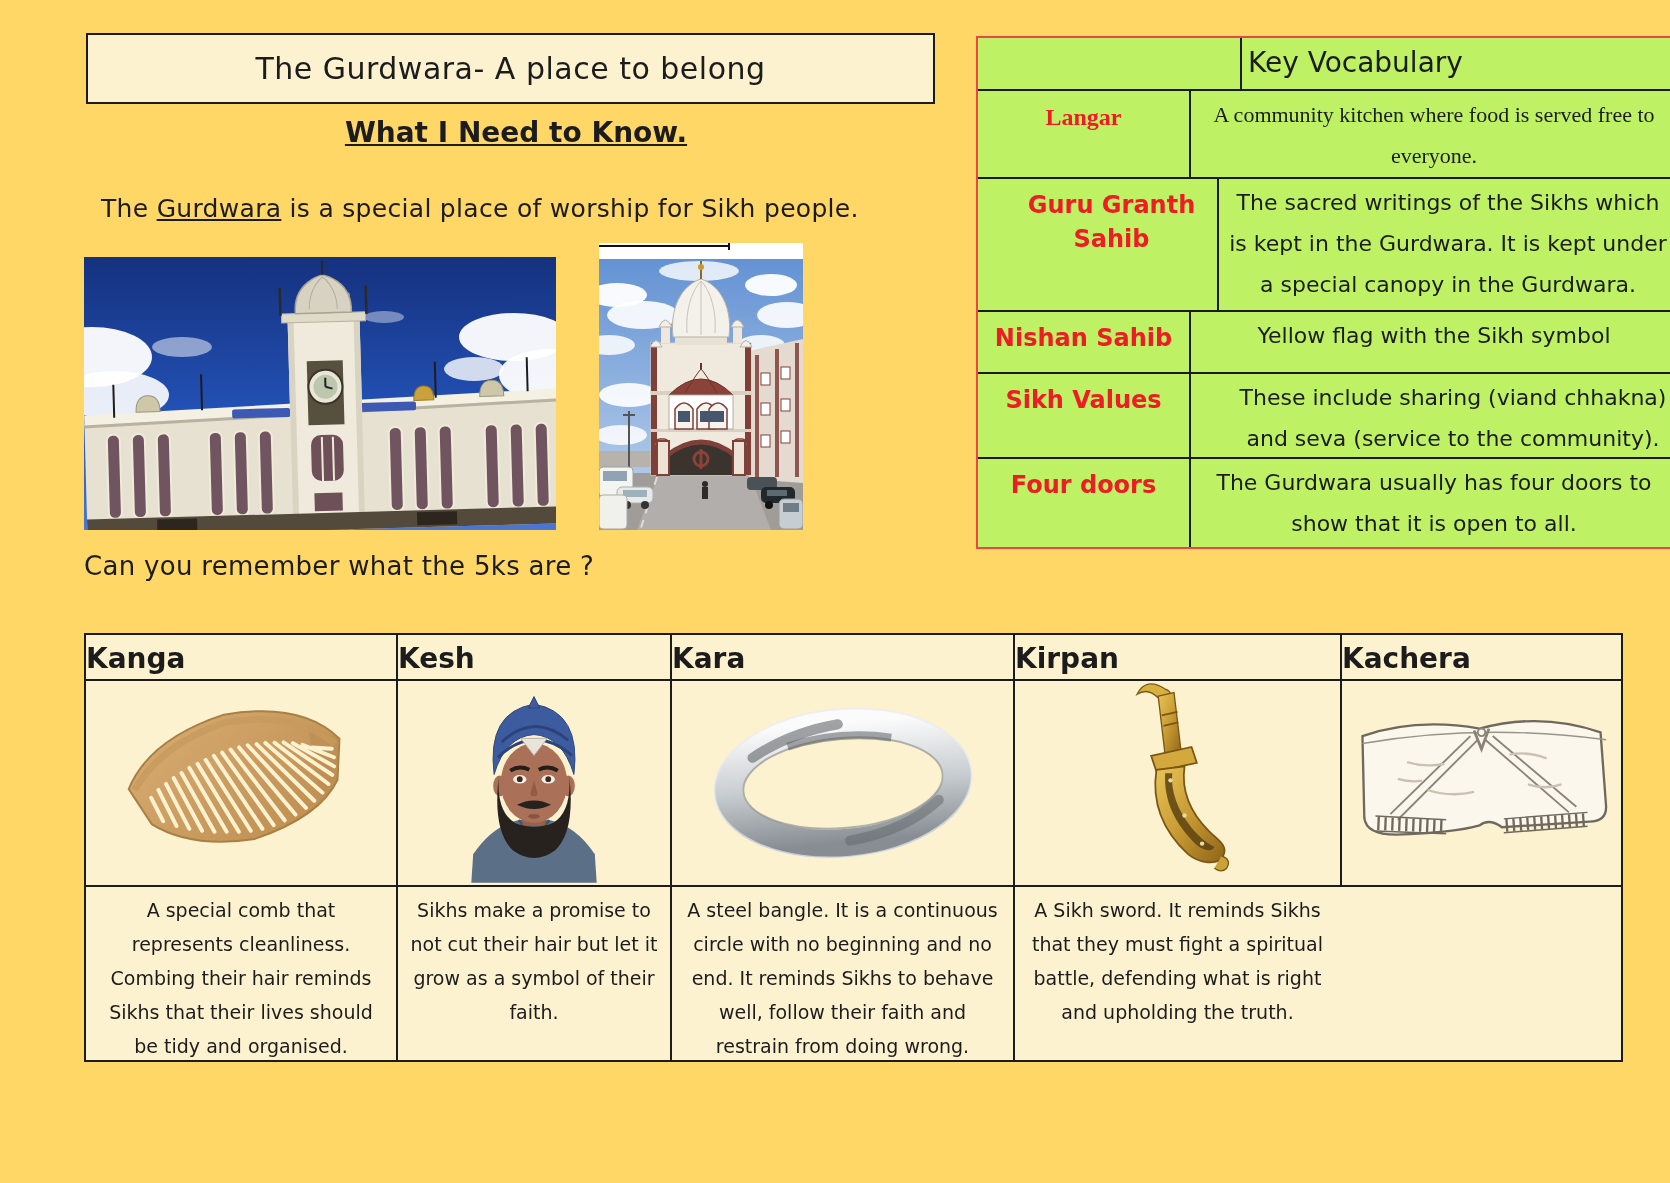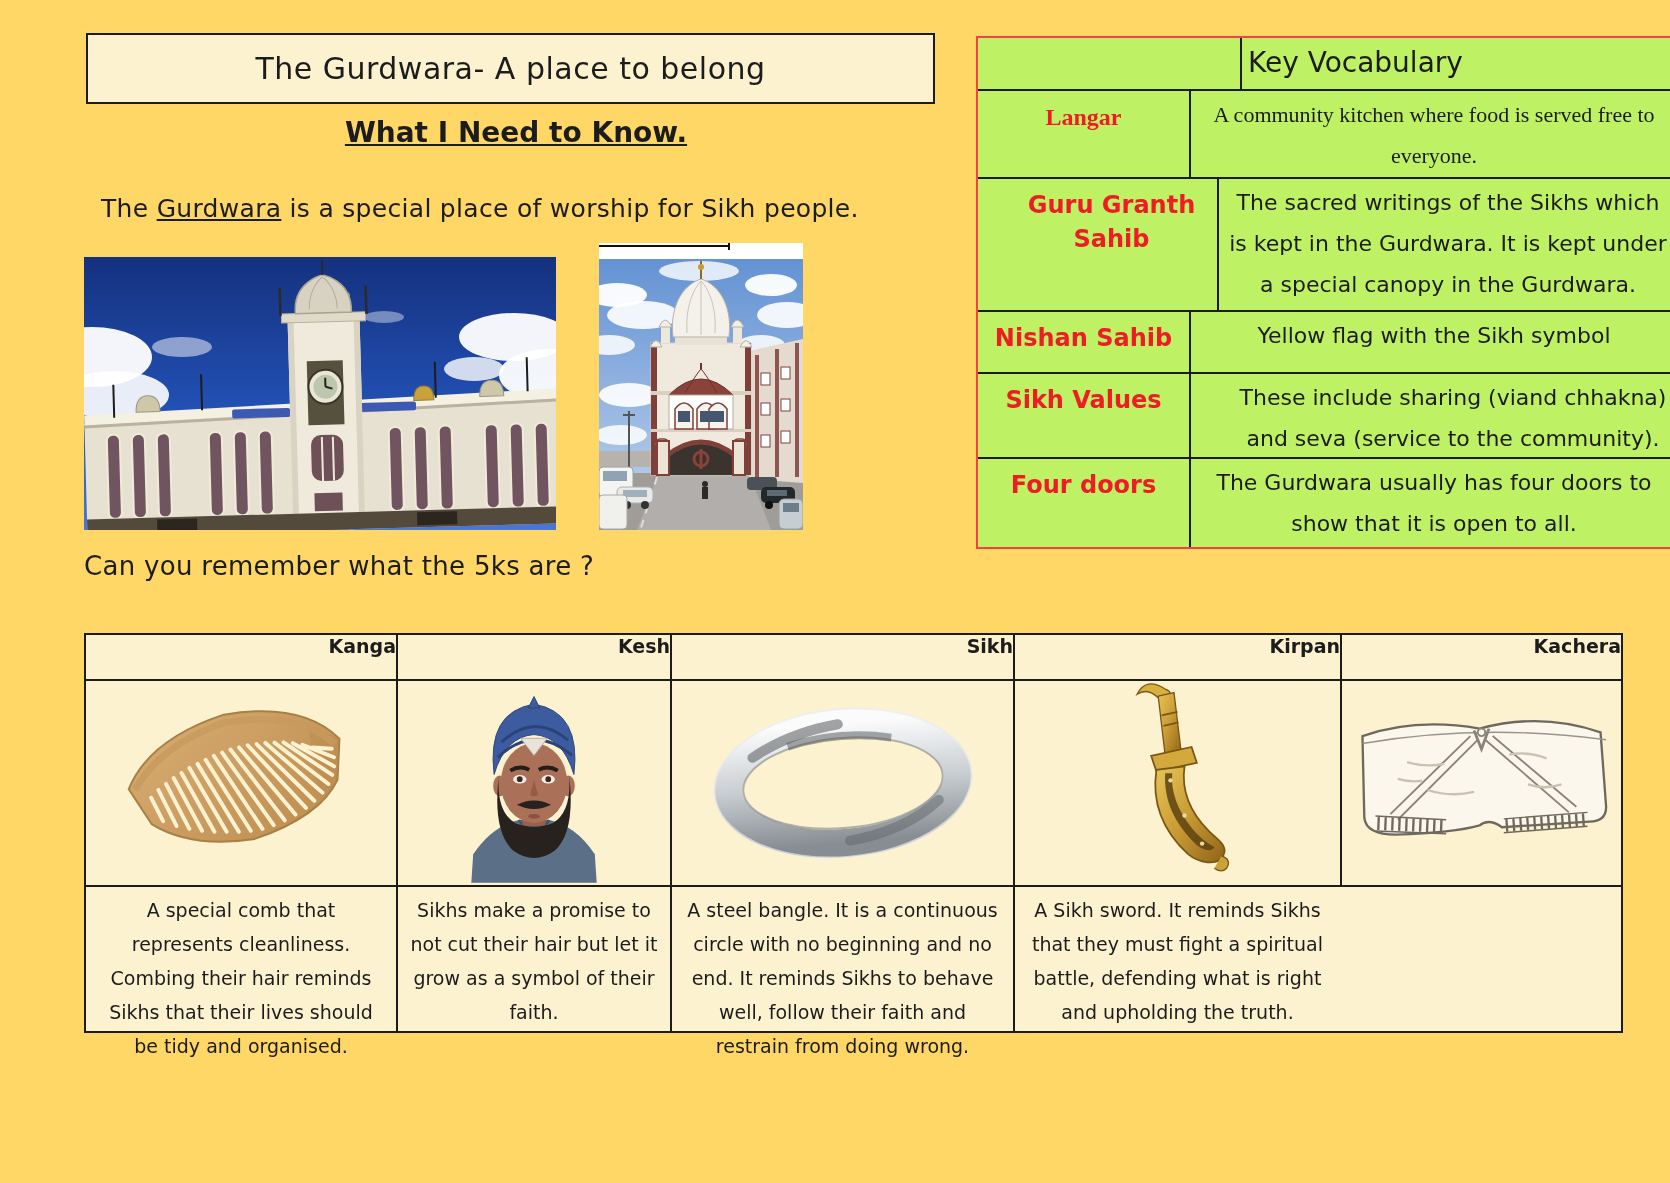--- a/index.html
+++ b/index.html
@@ -63,24 +63,24 @@
   .fiveks{
     position:absolute;left:68px;top:633px;width:1539px;
     background:#fdf2d0;border:2px solid #1c1c1c;box-sizing:border-box;
   }
   .krow{display:flex;box-sizing:border-box;}
   .krow + .krow{border-top:2px solid #1c1c1c;}
   .kcell{box-sizing:border-box;}
   .kcell + .kcell{border-left:2px solid #1c1c1c;}
   .c0{width:310px;} .c1{width:274px;} .c2{width:343px;} .c3{width:327px;} .c4{flex:1;}
   .khead{height:44px;}
-  .khead .kcell{font-size:19px;font-weight:bold;text-align:right;padding-top:0;}
+  .khead .kcell{font-size:28px;font-weight:bold;text-align:left;padding-top:7px;}
   .kimgs{height:206px;}
   .kimgs .kcell{display:flex;align-items:center;justify-content:center;overflow:hidden;}
-  .kdesc{height:146px;}
+  .kdesc{height:175px;}
   .kdesc .kcell{
     font-size:19px;line-height:34px;text-align:center;padding:6px 10px 0 10px;
   }
 </style>
 </head>
 <body>
 
 <div id="canvas">
 
   <div class="title-box">
@@ -303,21 +303,21 @@
       <div class="def">The Gurdwara usually has four doors to show that it is open to all.</div>
     </div>
   </div>
 
   <div class="question">Can you remember what the 5ks are ?</div>
 
   <div class="fiveks">
     <div class="krow khead">
       <div class="kcell c0">Kanga</div>
       <div class="kcell c1">Kesh</div>
-      <div class="kcell c2">Sikh</div>
+      <div class="kcell c2">Kara</div>
       <div class="kcell c3">Kirpan</div>
       <div class="kcell c4">Kachera</div>
     </div>
     <div class="krow kimgs">
 
       <div class="kcell c0">
         <svg viewBox="0 0 300 200" width="296" height="197">
           <defs>
             <linearGradient id="wood" x1="0" y1="0" x2="1" y2="1">
               <stop offset="0" stop-color="#d8ac72"></stop>

